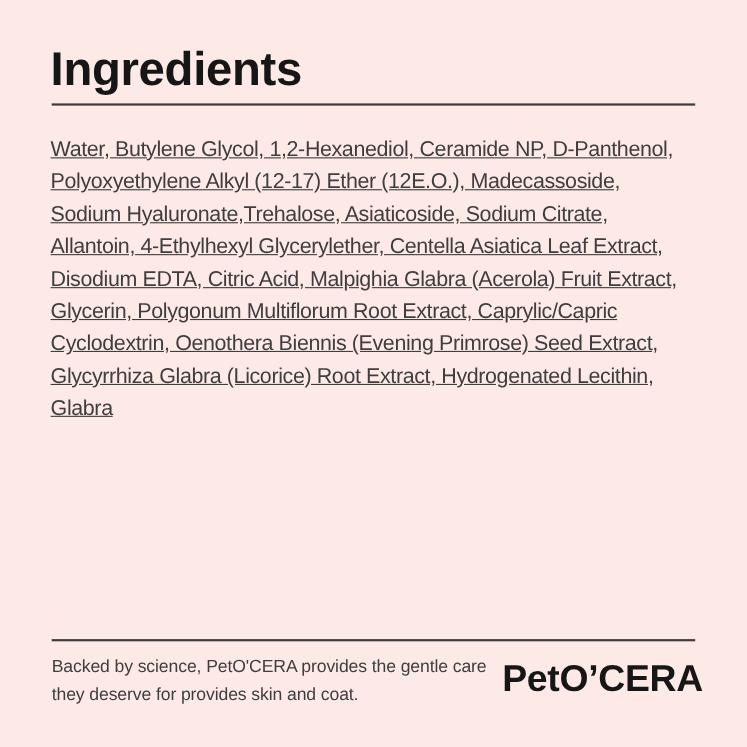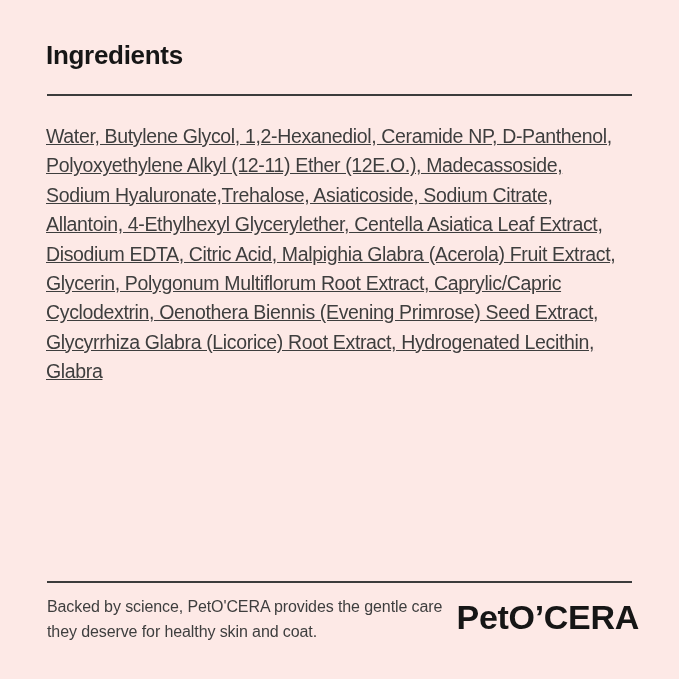--- a/index.html
+++ b/index.html
@@ -9,21 +9,21 @@
     position: relative;
     overflow: hidden;
     background: var(--bg, #fde9e6);
     font-family: "Liberation Sans", sans-serif;
   }
   .title {
     position: absolute;
     left: 46px;
     top: 42px;
     margin: 0;
-    font-size: 26px;
+    font-size: 43px;
     font-weight: 700;
     letter-spacing: -0.3px;
     line-height: 1;
     color: var(--title, #161616);
   }
   .title-rule {
     position: absolute;
     left: 47px;
     top: 94px;
     width: 585px;
@@ -75,33 +75,33 @@
 <body>
 
 <main class="card">
 
   <h1 class="title">Ingredients</h1>
 
   <div class="title-rule"></div>
 
   <div class="ingredients">
     <div class="ing-line">Water, Butylene Glycol, 1,2-Hexanediol, Ceramide NP, D-Panthenol,</div>
-    <div class="ing-line">Polyoxyethylene Alkyl (12-11) Ether (12E.O.), Madecassoside,</div>
+    <div class="ing-line">Polyoxyethylene Alkyl (12-17) Ether (12E.O.), Madecassoside,</div>
     <div class="ing-line">Sodium Hyaluronate,Trehalose, Asiaticoside, Sodium Citrate,</div>
     <div class="ing-line">Allantoin, 4-Ethylhexyl Glycerylether, Centella Asiatica Leaf Extract,</div>
     <div class="ing-line">Disodium EDTA, Citric Acid, Malpighia Glabra (Acerola) Fruit Extract,</div>
     <div class="ing-line">Glycerin, Polygonum Multiflorum Root Extract, Caprylic/Capric</div>
     <div class="ing-line">Cyclodextrin, Oenothera Biennis (Evening Primrose) Seed Extract,</div>
     <div class="ing-line">Glycyrrhiza Glabra (Licorice) Root Extract, Hydrogenated Lecithin,</div>
     <div class="ing-line">Glabra</div>
   </div>
 
   <div class="footer-rule"></div>
 
   <footer>
     <div class="tagline">
       <div>Backed by science, PetO'CERA provides the gentle care</div>
-      <div>they deserve for healthy skin and coat.</div>
+      <div>they deserve for provides skin and coat.</div>
     </div>
     <div class="brand">PetO’CERA</div>
   </footer>
 
 </main>
 
 </body></html>

